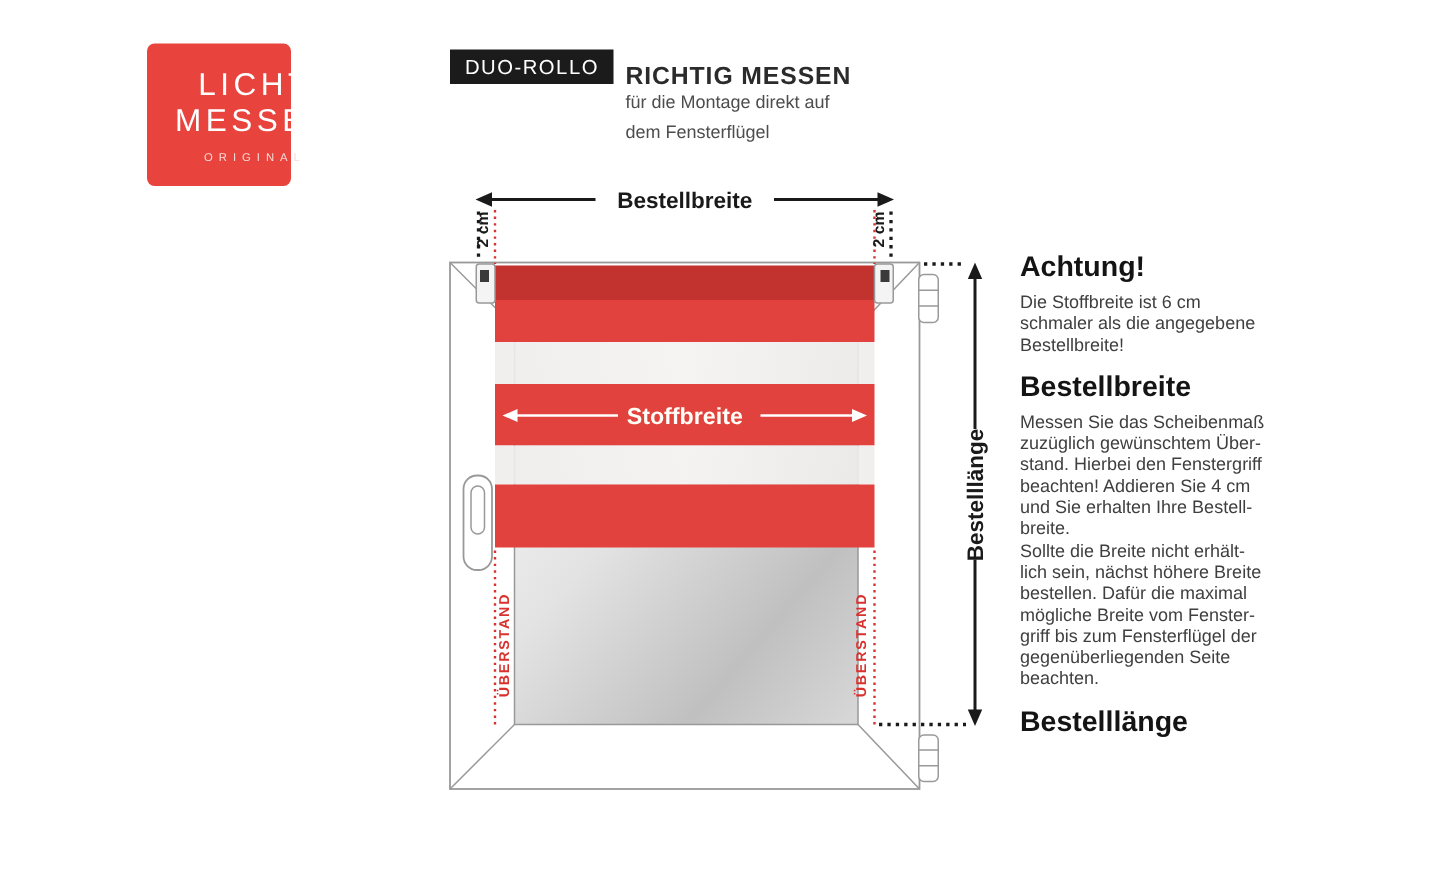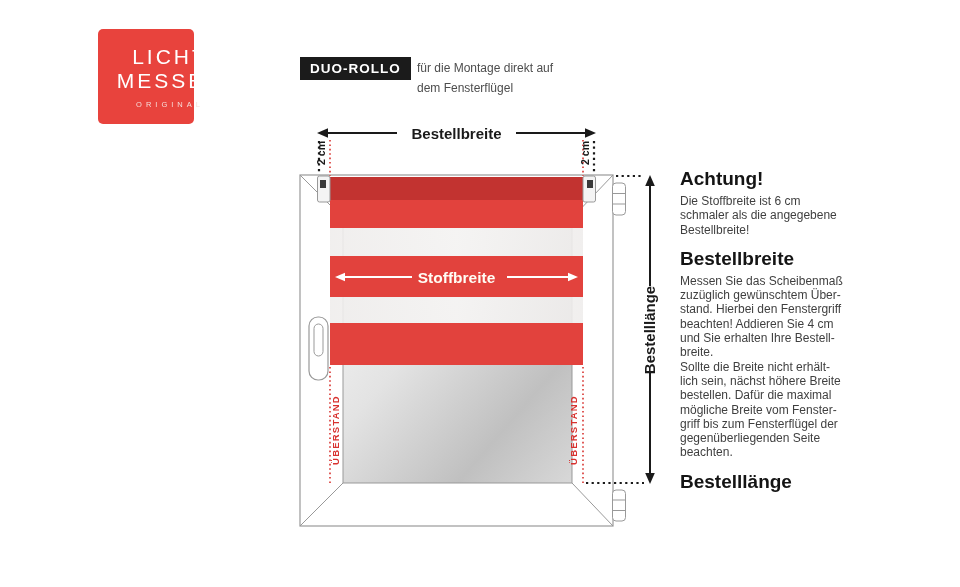--- a/index.html
+++ b/index.html
@@ -13,22 +13,22 @@
     position:absolute; left:98px; top:29px; width:96px; height:95px;
     background:#e8433d; border-radius:5px; color:#fff;
     display:flex; flex-direction:column; align-items:center; justify-content:center;
     text-align:center;
     padding-left:48px;
   }
   .logo .word { font-size:21px; letter-spacing:3px; font-weight:normal; line-height:24px; }
   .logo .sub  { font-size:7.5px; letter-spacing:4px; margin-top:7px; color:#f6dbd8; }
   
   .badge {
-    position:absolute; left:300px; top:57px; height:23px; padding:0 10px;
-    background:#1b1b1b; color:#fff; font-size:13.5px; font-weight:bold;
+    position:absolute; left:300px; top:33px; height:23px; padding:0 10px;
+    background:#1b1b1b; color:#fff; font-size:13.5px; font-weight:normal;
     letter-spacing:1px; display:flex; align-items:center;
   }
   .title {
     position:absolute; left:417px; top:42px; font-size:16.5px; font-weight:bold;
     letter-spacing:0.6px; color:#2b2b2b;
   }
   .subtitle {
     position:absolute; left:417px; top:58px; font-size:12px; line-height:20px;
     color:#4d4d4d; white-space:pre-line;
   }
@@ -43,20 +43,21 @@
 
 <div class="canvas">
 
   <div class="logo">
     <div class="word">LICHT</div>
     <div class="word">MESSEN</div>
     <div class="sub">ORIGINAL</div>
   </div>
 
   <div class="badge">DUO-ROLLO</div>
+  <div class="title">RICHTIG MESSEN</div>
   <div class="subtitle">für die Montage direkt auf
 dem Fensterflügel</div>
 
   <svg class="diagram-svg" width="960" height="587" viewBox="0 0 960 587">
     <defs>
       <linearGradient id="glassGrad" x1="0" y1="0" x2="1" y2="1">
         <stop offset="0" stop-color="#fafafa"></stop>
         <stop offset="0.4" stop-color="#e3e3e3"></stop>
         <stop offset="0.75" stop-color="#c0c0c0"></stop>
         <stop offset="1" stop-color="#d8d8d8"></stop>

